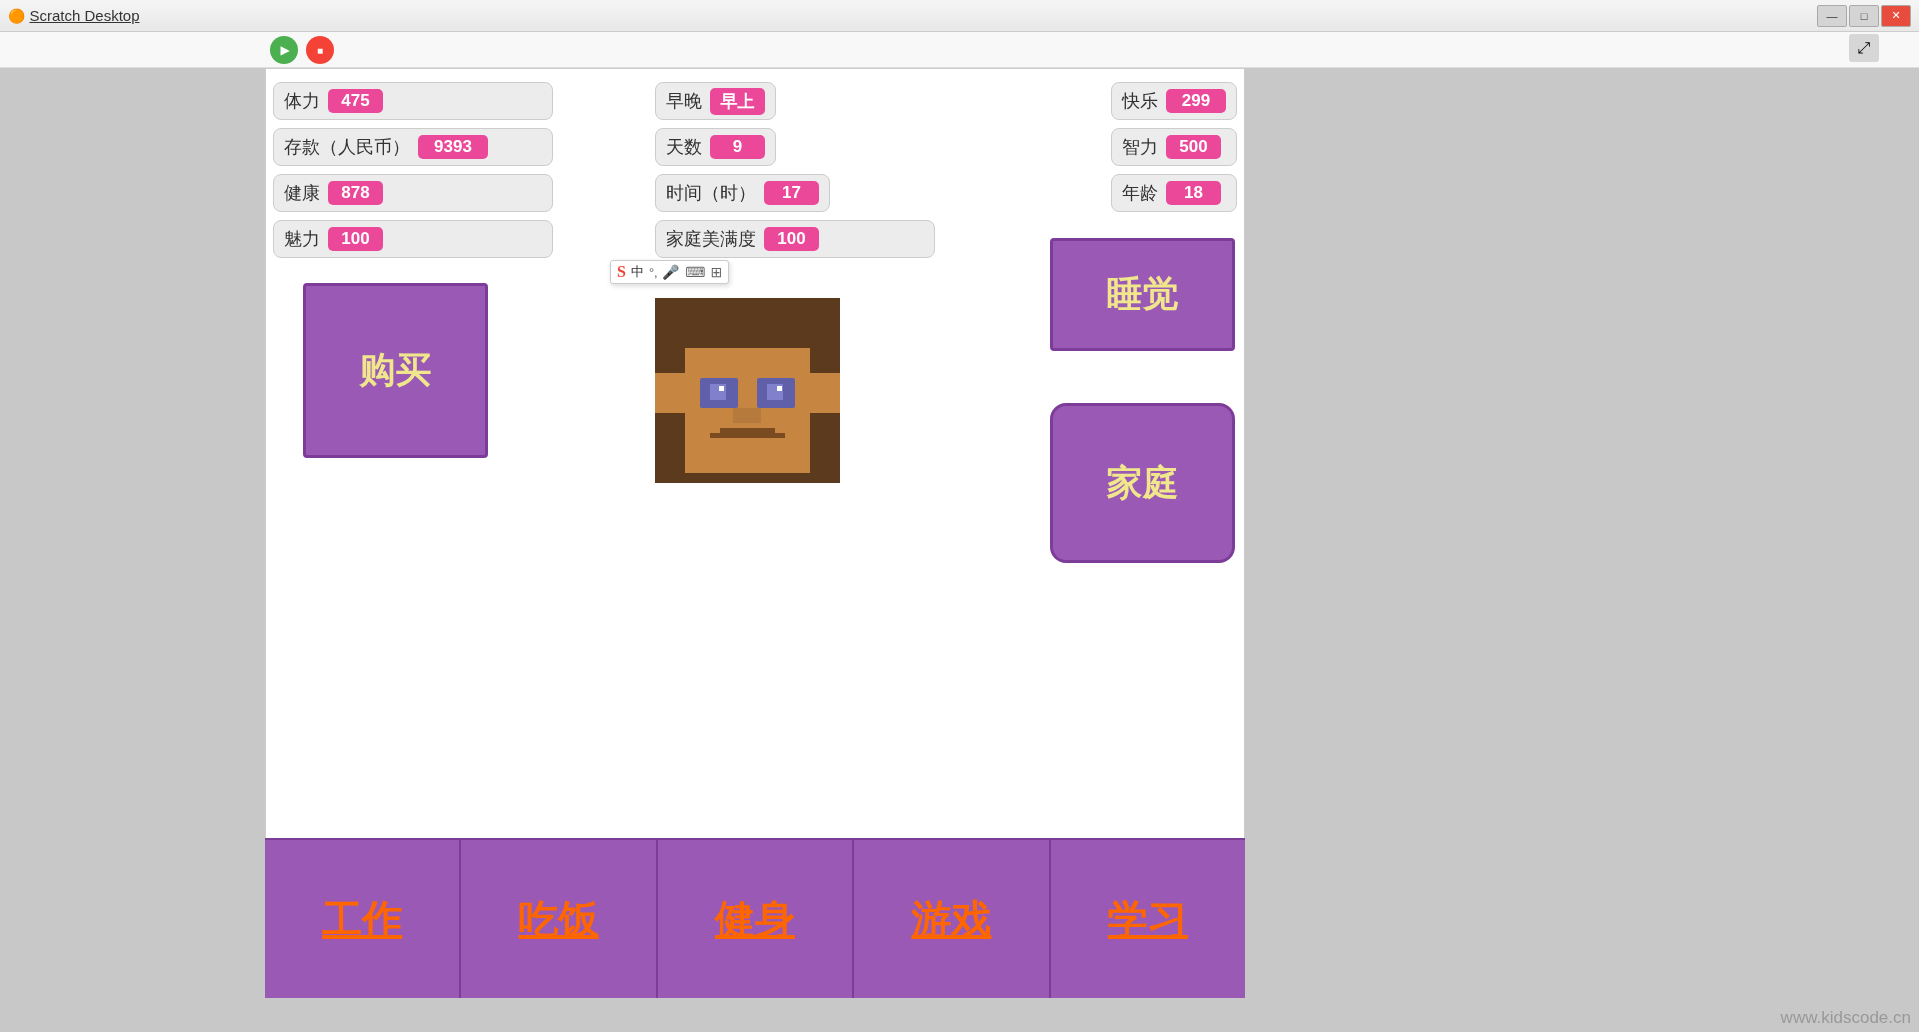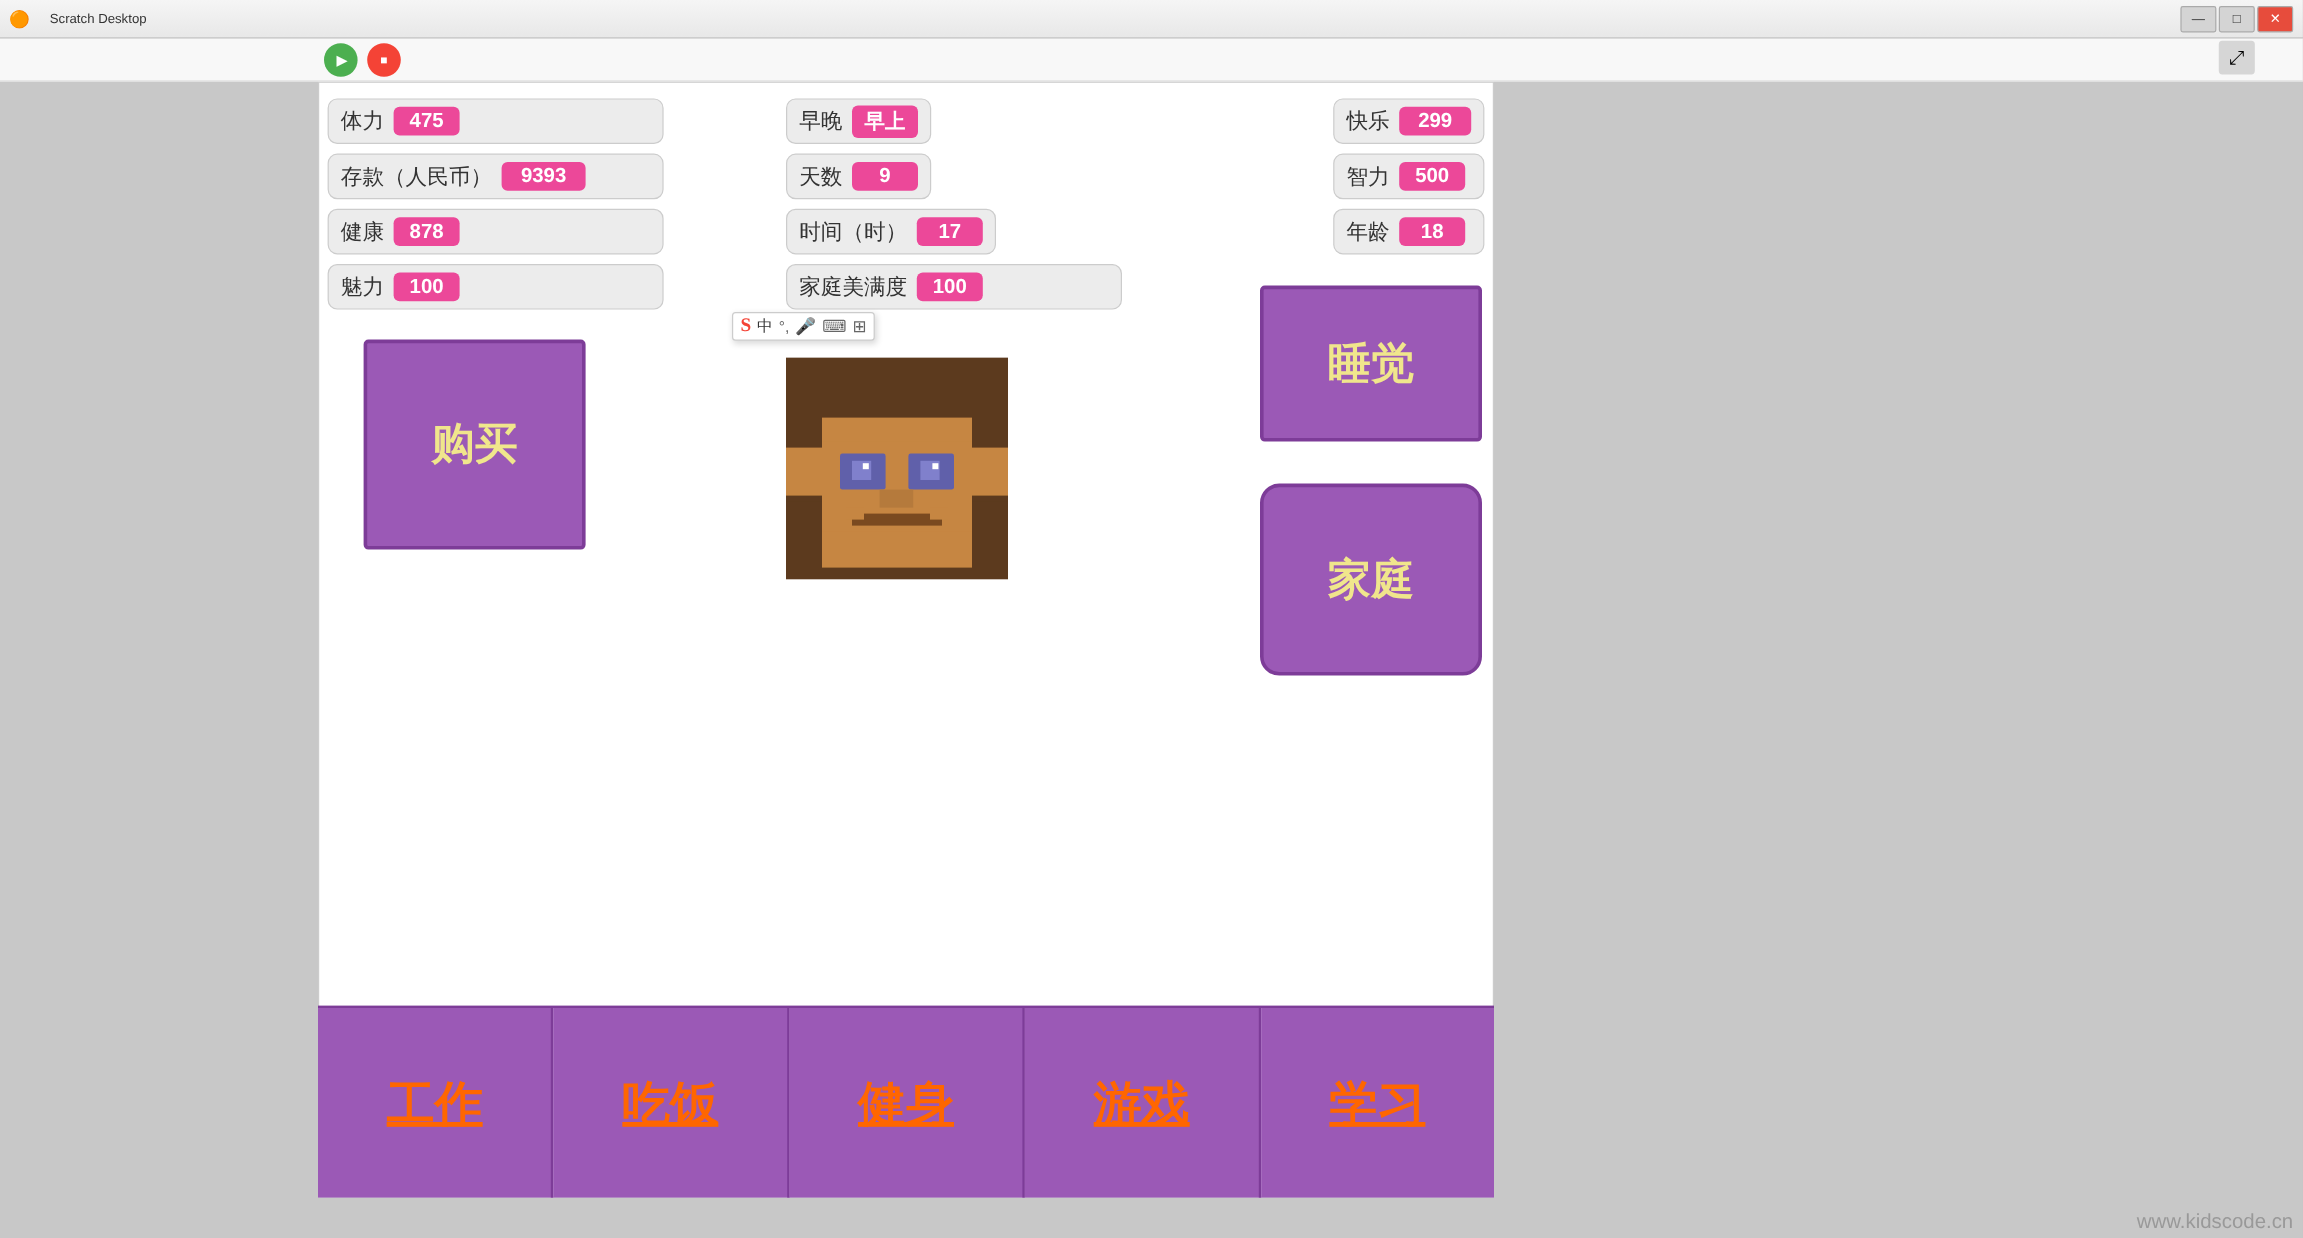--- a/index.html
+++ b/index.html
@@ -122,21 +122,21 @@
       cursor: pointer;
       margin-left: 28px;
     }
 
     
     .sleep-box {
       position: absolute;
       top: 170px;
       right: 10px;
       width: 185px;
-      height: 130px;
+      height: 113px;
       background: #9b59b6;
       border: 3px solid #7d3c98;
       border-radius: 4px;
       display: flex;
       align-items: center;
       justify-content: center;
       cursor: pointer;
     }
 
     
@@ -200,23 +200,24 @@
       top: 0; left: 0; right: 0;
       height: 32px;
       background: linear-gradient(to bottom, #f5f5f5, #e8e8e8);
       border-bottom: 1px solid #ccc;
       display: flex;
       align-items: center;
       padding: 0 8px;
       z-index: 20;
     }
     .win-title {
-      font-size: 11px;
+      font-size: 15px;
       color: #333;
-      margin-left: 16px;
+      margin-left: 4px;
+      text-decoration: underline;
     }
     .win-controls {
       margin-left: auto;
       display: flex;
       gap: 2px;
     }
     .win-ctrl {
       width: 30px;
       height: 22px;
       background: #d4d4d4;

